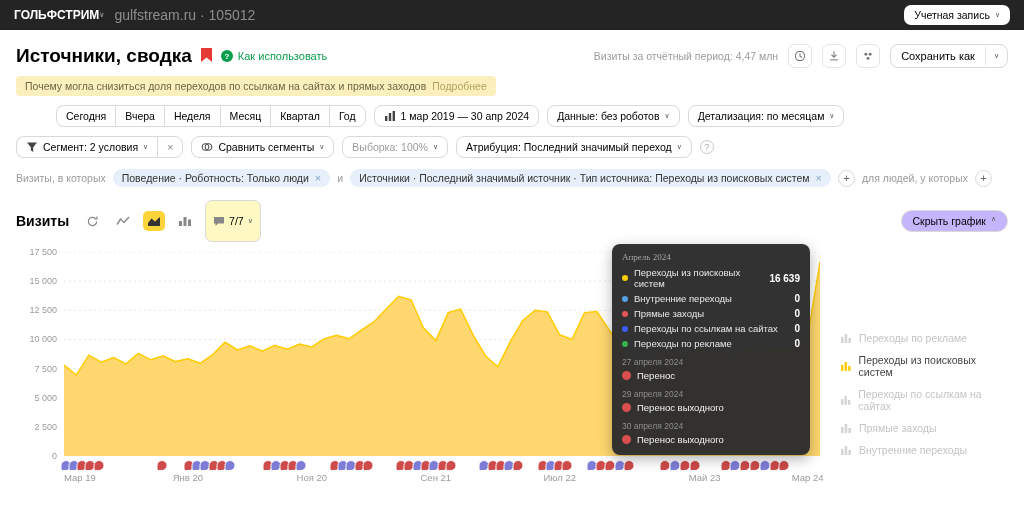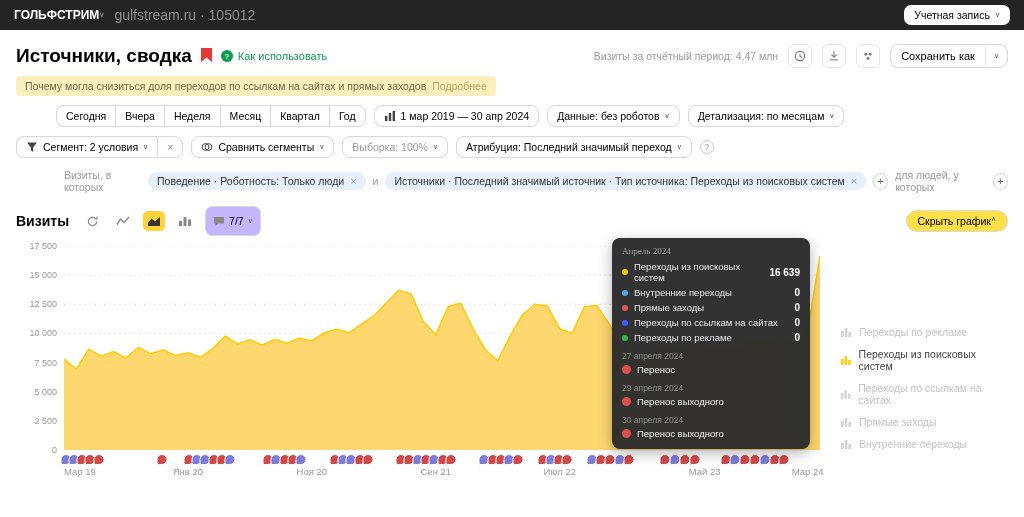--- a/index.html
+++ b/index.html
@@ -40,36 +40,36 @@
   .seg-group { display:inline-flex; }
   .seg-group .btn { border-radius:0; border-right:none; }
   .seg-group .btn:first-child { border-radius:8px 0 0 8px;margin-left:40px; }
   .seg-group .btn:last-child { border-radius:0 8px 8px 0; border-right:1px solid #d9d9d9; }
   .btn-join { display:inline-flex; }
   .btn-join .btn:first-child { border-radius:8px 0 0 8px; border-right:none; }
   .btn-join .btn:last-child { border-radius:0 8px 8px 0; color:#888; }
   .mini-icon { width:12px; height:12px; display:inline-block; }
   .info-icon { width:14px; height:14px; border:1px solid #c9c9c9; border-radius:50%; color:#a7a7a7;
     font-size:9px; display:inline-flex; align-items:center; justify-content:center; cursor:pointer;}
-  .filter-row { display:flex; align-items:center; gap:7px; margin-top:11px; font-size:10.5px; color:#9b9b9b;margin-left:48px;}
+  .filter-row { display:flex; align-items:center; gap:7px; margin-top:11px; font-size:10.5px; color:#9b9b9b;}
   .chip { background:#e6effa; border-radius:11px; padding:3px 9px; font-size:10.5px; color:#333;
     display:inline-flex; align-items:center; gap:6px; cursor:pointer; white-space:nowrap;}
   .chip .x { color:#87a4c6; font-size:11px; cursor:pointer;}
   .plus-btn { width:17px; height:17px; border:1px solid #d9d9d9; border-radius:50%; background:#fff;
     color:#666; font-size:11px; display:flex; align-items:center; justify-content:center; cursor:pointer;}
   .chart-header { display:flex; align-items:center; gap:9px; margin-top:13px; }
   .chart-title { font-size:14px; font-weight:bold; margin-right:3px; }
   .ch-icon { width:22px; height:20px; display:flex; align-items:center; justify-content:center;
     border-radius:5px; cursor:pointer; }
   .ch-icon.selected { background:#ffd43b; }
   .comments-dd { display:inline-flex; align-items:center; gap:4px; border:1px solid #d9d9d9;
-    border-radius:7px; padding:8px 7px; font-size:10.5px; cursor:pointer; background:#c4b5fd; font-family:inherit;}
+    border-radius:7px; padding:14px 7px; font-size:10.5px; cursor:pointer; background:#fef9c3; font-family:inherit;}
   .chart-header .spacer { flex:1; }
-  .hide-chart { border:1px solid #d9d9d9; border-radius:12px; background:#fde047; padding:4px 11px;
-    font-size:10.5px; display:flex; cursor:pointer; font-family:inherit;}
+  .hide-chart { border:1px solid #d9d9d9; border-radius:12px; background:#c4b5fd; padding:4px 11px;
+    font-size:10.5px; display:flex; gap:5px; cursor:pointer; font-family:inherit;}
   .chart-area { display:flex; margin-top:10px; }
   .y-axis { width:48px; position:relative; height:204px; }
   .y-axis span { position:absolute; right:7px; font-size:9px; color:#9b9b9b; }
   .plot-col { width:756px; }
   .plot { width:756px; height:204px; position:relative; }
   .plot svg { position:absolute; inset:0; width:100%; height:100%; }
   .markers { position:relative; height:13px; margin-top:4px; z-index:3; }
   .marker { position:absolute; top:0; width:11px; height:11px; border-radius:50% 50% 50% 2px;
     transform:translateX(-50%); cursor:pointer; border:1px solid #fff; }
   .marker.m-red { background:#cf4a4a; }

